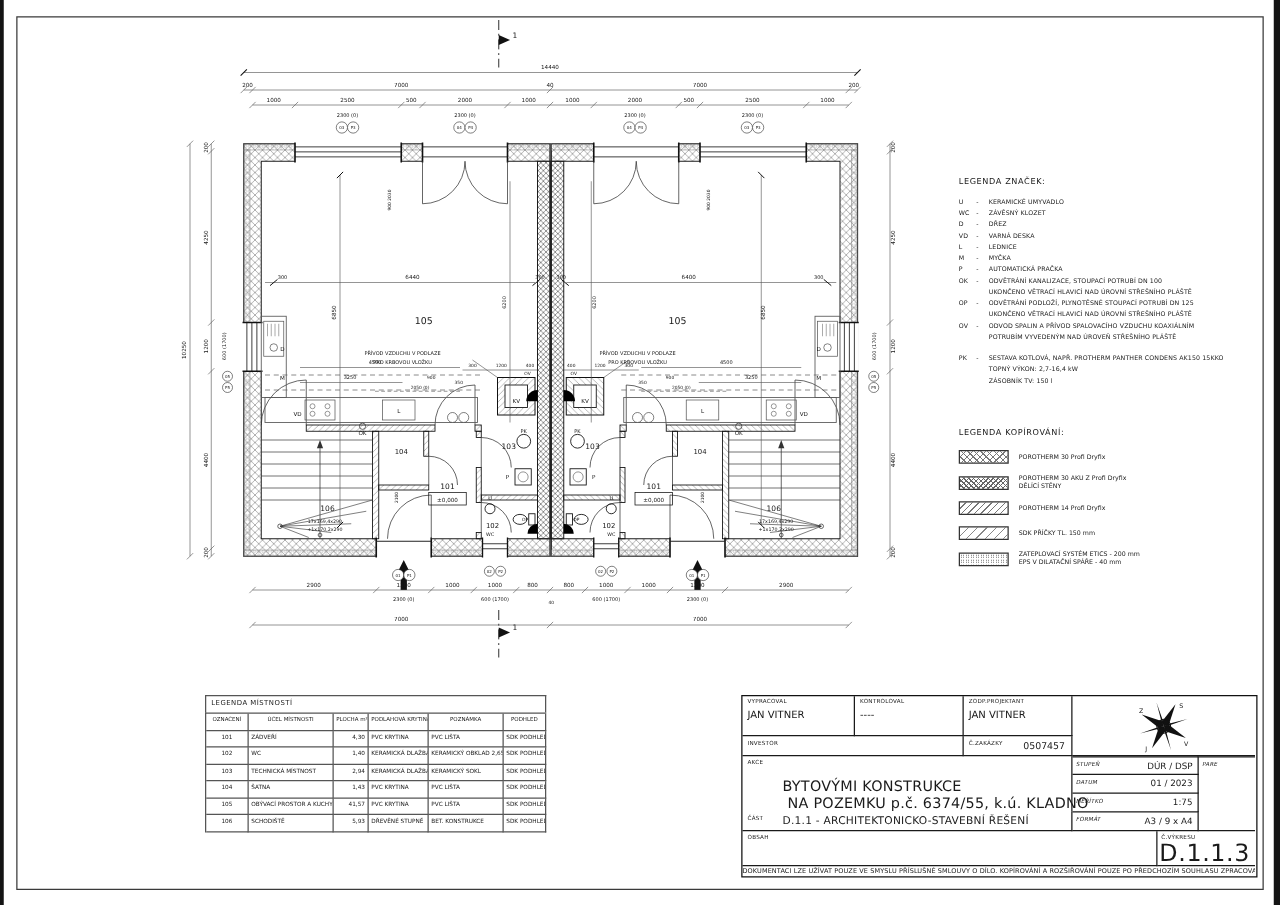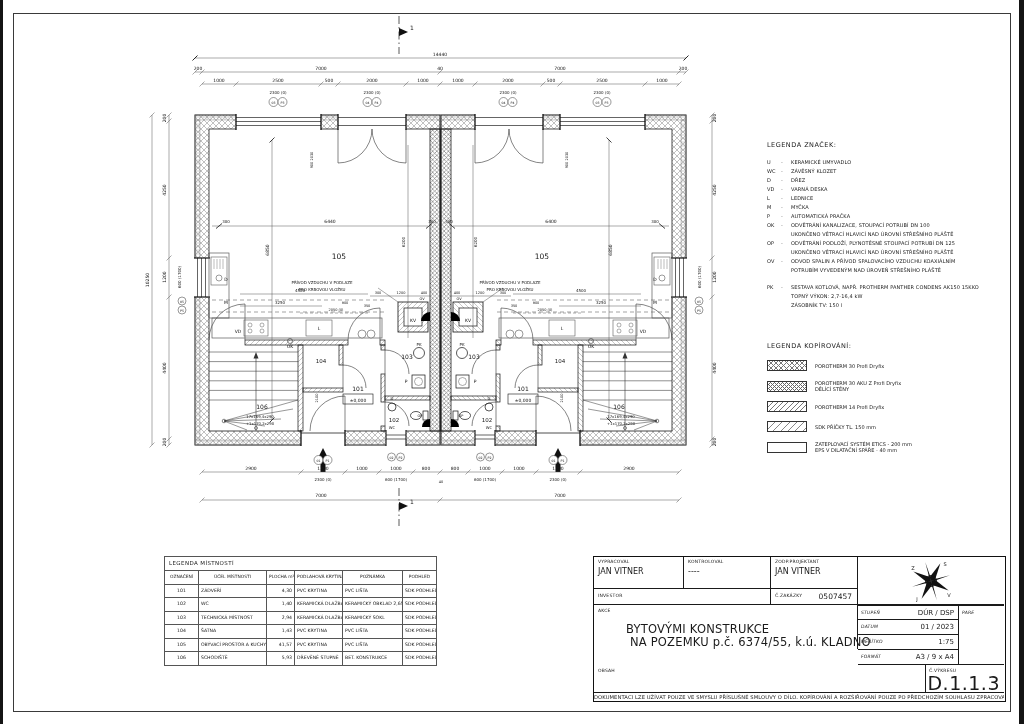--- a/index.html
+++ b/index.html
@@ -620,20 +620,24 @@
   <div class="cell" style="left:177px;top:32px;width:87px;height:16px;border-right:1px solid;border-bottom:1px solid">
     <span class="lbl" style="position:absolute;left:4px;top:4px">Č.ZAKÁZKY</span>
     <span style="position:absolute;right:5px;top:3px;font-size:7.5px">0507457</span>
   </div>
 
   <div class="cell" style="left:0;top:48px;width:264px;height:44px;border-right:1px solid">
     <div class="lbl" style="position:absolute;left:4px;top:3px">AKCE</div>
     <div class="akce" style="position:absolute;left:32px;top:17px">BYTOVÝMI KONSTRUKCE</div>
     <div class="akce" style="position:absolute;left:36px;top:30px">NA POZEMKU p.č. 6374/55, k.ú. KLADNO</div>
   </div>
+  <div class="cell" style="left:0;top:92px;width:264px;height:16px;border-right:1px solid;border-bottom:1px solid">
+    <span class="lbl" style="position:absolute;left:4px;top:4px">ČÁST</span>
+    <span class="cast" style="position:absolute;left:32px;top:3px">D.1.1 - ARCHITEKTONICKO-STAVEBNÍ ŘEŠENÍ</span>
+  </div>
 
   <div class="cell mini" style="left:264px;top:48px;width:101px;height:15px;border-right:1px solid;border-bottom:1px solid;border-top:1px solid">
     <span class="lbl" style="position:absolute;left:3px;top:4px">STUPEŇ</span>
     <span style="position:absolute;right:4px;top:3px;font-size:7px">DÚR / DSP</span>
   </div>
   <div class="cell mini" style="left:264px;top:63px;width:101px;height:15px;border-right:1px solid;border-bottom:1px solid">
     <span class="lbl" style="position:absolute;left:3px;top:4px">DATUM</span>
     <span style="position:absolute;right:4px;top:3px;font-size:7px">01 / 2023</span>
   </div>
   <div class="cell mini" style="left:264px;top:78px;width:101px;height:15px;border-right:1px solid;border-bottom:1px solid">

